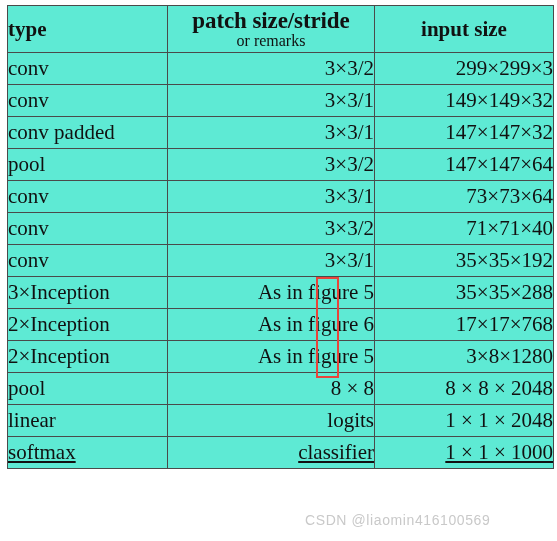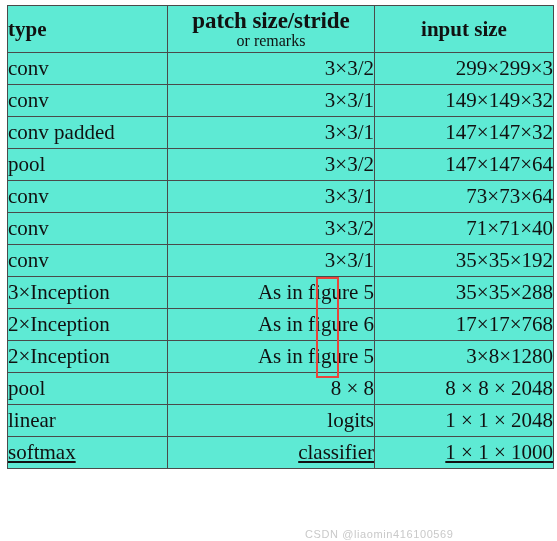--- a/index.html
+++ b/index.html
@@ -113,23 +113,23 @@
     border: 2px solid #e8443a;
     box-sizing: border-box;
     background: transparent;
     pointer-events: none;
   }
 
   
   #watermark {
     position: absolute;
     left: 305px;
-    top: 528px;
+    top: 512px;
     font-family: "Liberation Sans", "DejaVu Sans", sans-serif;
-    font-size: 11px;
+    font-size: 14px;
     color: #c9c9c9;
     letter-spacing: 0.6px;
     white-space: nowrap;
   }
 </style>
 </head>
 <body>
 
 <div id="page">
 

